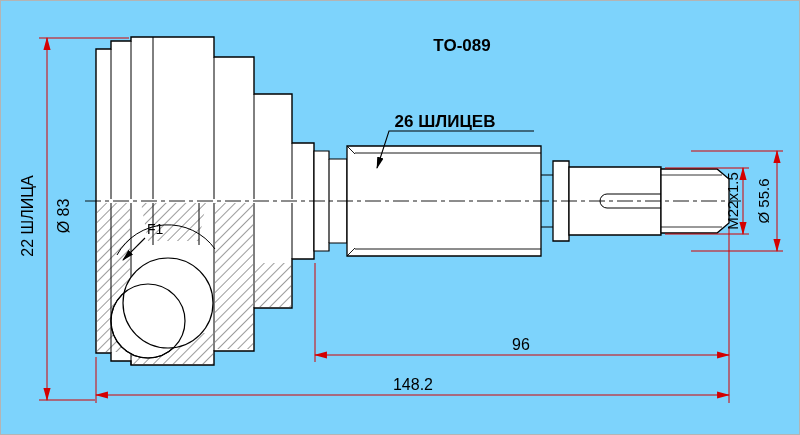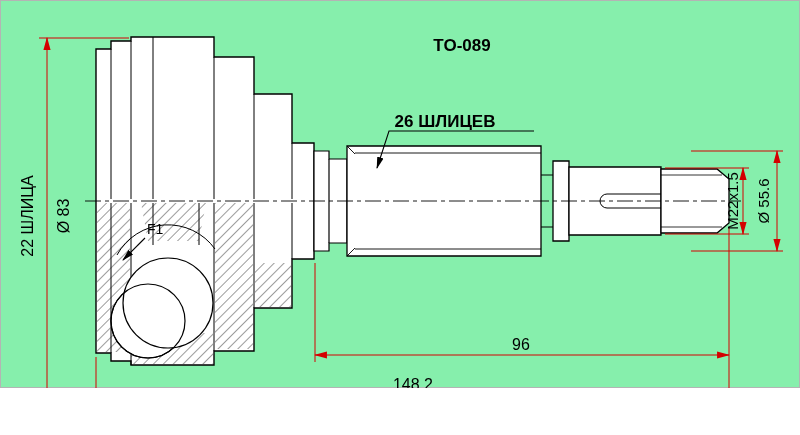--- a/index.html
+++ b/index.html
@@ -1,21 +1,21 @@
 <!DOCTYPE html>
 <html><head>
 <meta charset="utf-8">
 <style>
   html,body{margin:0;padding:0;background:#fff;}
   .stage{
     position:relative;
-    width:800px;height:388px;
+    width:800px;height:435px;
     box-sizing:border-box;
     border:1px solid #b4b4b4;
-    background:#86efac;
+    background:#7dd3fc;
     font-family:"Liberation Sans", sans-serif;
   }
   svg text{
     font-family:"Liberation Sans", sans-serif;
     fill:#000;
   }
   .t-title{font-size:17px;font-weight:bold;}
   .t-label{font-size:17px;font-weight:bold;}
   .t-dim{font-size:16px;}
   .t-dim-sm{font-size:15px;}

